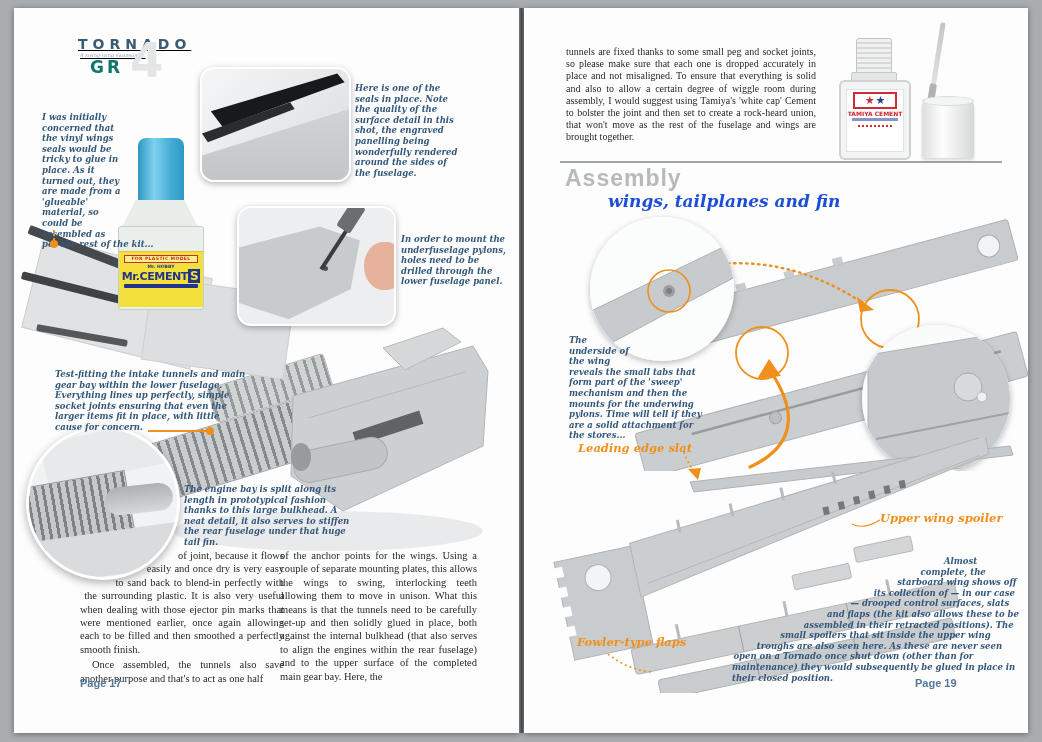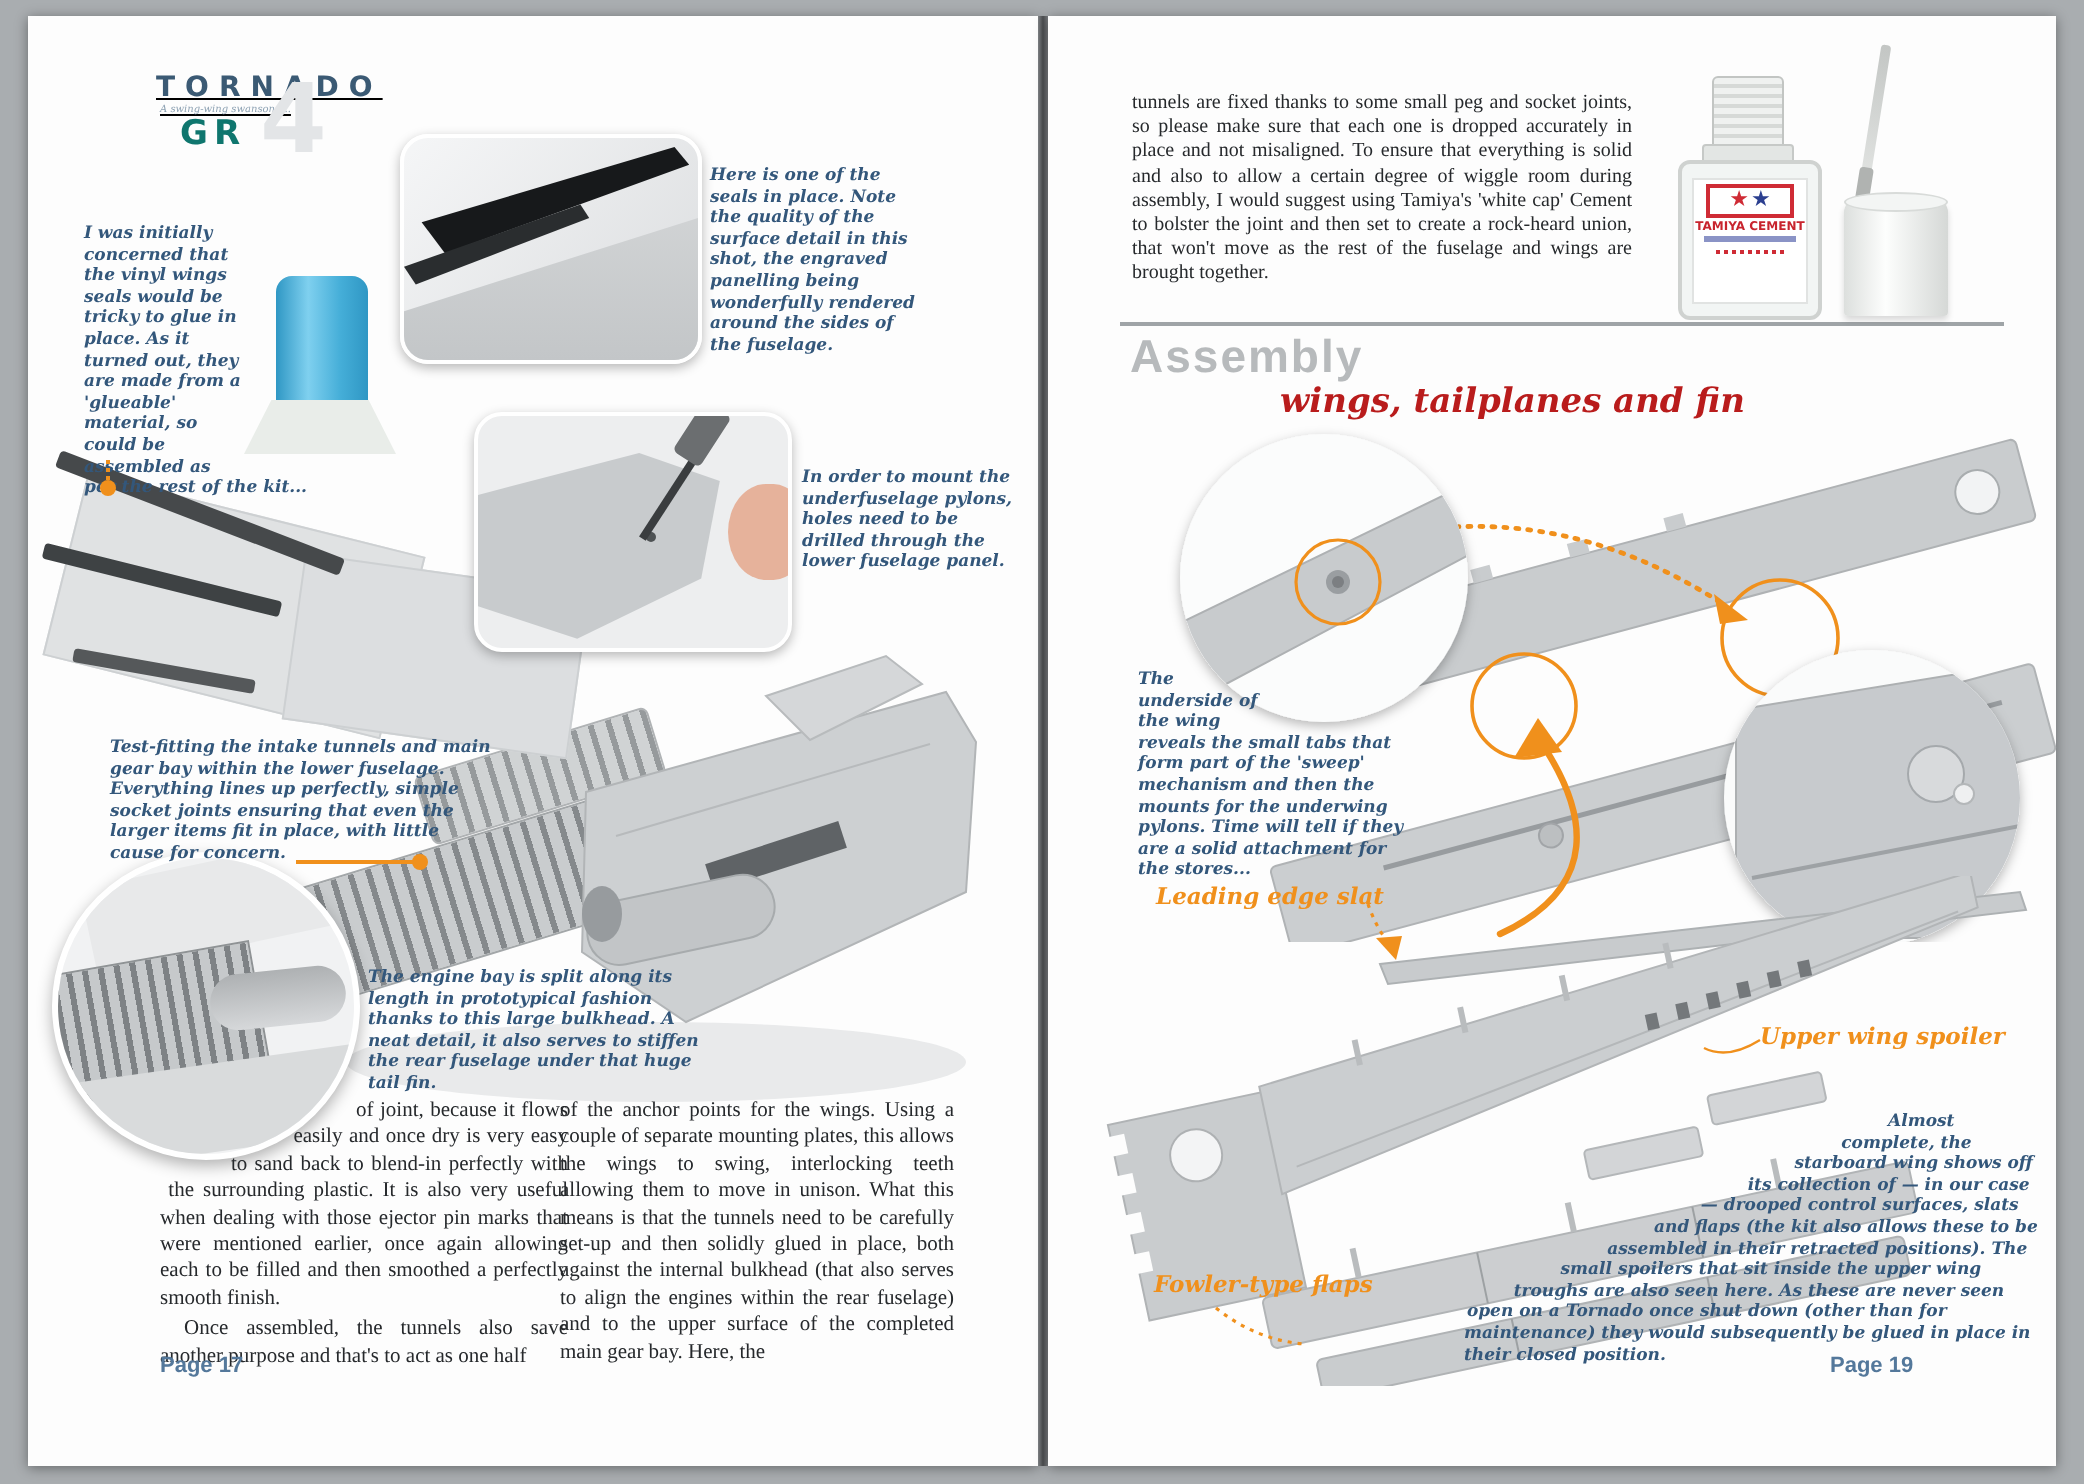--- a/index.html
+++ b/index.html
@@ -109,21 +109,21 @@
   .dotted-v{position:absolute;border-left:2px dotted #f0901c;z-index:7;}
   .oline{position:absolute;height:2px;background:#f0901c;z-index:7;}
 
   
   .intro{position:absolute;left:566px;top:46px;width:250px;
     font:10px/12.2px "Liberation Serif",serif;color:#26292c;text-align:justify;z-index:6;}
   .divider{position:absolute;left:560px;top:161px;width:442px;height:2px;background:#9fa4a7;}
   .heading{position:absolute;left:565px;top:166px;font:700 23px/25px "Liberation Sans",sans-serif;
     letter-spacing:1px;color:#b7babc;z-index:6;}
   .subheading{position:absolute;left:608px;top:191px;
-    font:italic 700 17px/20px "DejaVu Serif",serif;color:#b91c1c;z-index:6;margin-left:32px;}
+    font:italic 700 17px/20px "DejaVu Serif",serif;color:#1d4ed8;z-index:6;}
 
   .tamiya-scene{position:absolute;left:830px;top:38px;width:172px;height:124px;z-index:4;}
   .t-neck{position:absolute;left:26px;top:0;width:34px;height:36px;border:1px solid #c2c5c3;
     border-radius:3px;background:repeating-linear-gradient(180deg,#eff1f0 0 3px,#d6d9d7 3px 5px);}
   .t-rim{position:absolute;left:21px;top:34px;width:44px;height:8px;background:#e3e6e4;
     border:1px solid #c6c9c7;border-radius:2px;}
   .t-body{position:absolute;left:9px;top:42px;width:68px;height:76px;
     background:rgba(241,244,243,.95);border:2px solid #cfd2d0;border-radius:6px;}
   .t-label{position:absolute;left:5px;right:5px;top:7px;bottom:6px;background:#fff;
     border:1px solid #e1e3e2;text-align:center;overflow:hidden;}
@@ -189,20 +189,28 @@
 
     <div class="cement-scene">
       <div class="flat-panel" style="left:0px;top:122px;width:172px;height:92px;transform:rotate(14deg);"></div>
       <div class="flat-panel" style="left:116px;top:152px;width:142px;height:82px;transform:rotate(8deg);background:#dcdee0;"></div>
       <div class="dark-strip" style="left:-6px;top:118px;width:152px;height:9px;transform:rotate(21deg);"></div>
       <div class="dark-strip" style="left:-10px;top:152px;width:122px;height:8px;transform:rotate(14deg);background:#3e4244;"></div>
       <div class="dark-strip" style="left:6px;top:198px;width:92px;height:7px;transform:rotate(10deg);background:#55585a;"></div>
       <div class="bottle">
         <div class="cap-blue"></div>
         <div class="shoulder"></div>
+        <div class="bottle-body">
+          <div class="label-y">
+            <div class="label-band">FOR PLASTIC MODEL</div>
+            <div class="label-brand">Mr. HOBBY</div>
+            <div class="label-name"><span>Mr.CEMENT</span><span class="label-s">S</span></div>
+            <div class="label-bar"></div>
+          </div>
+        </div>
       </div>
     </div>
 
     <div class="caption" style="left:41px;top:361px;width:192px;">
       <span>Test-fitting the intake tunnels and main gear bay within the lower fuselage. Everything lines up perfectly, simple socket joints ensuring that even the larger items fit in place, with little cause for concern.</span>
     </div>
     <div class="oline" style="left:134px;top:422px;width:62px;"></div>
     <div class="dot" style="left:192px;top:419px;"></div>
 
     <div class="eb-scene" style="left:129px;top:318px;">

